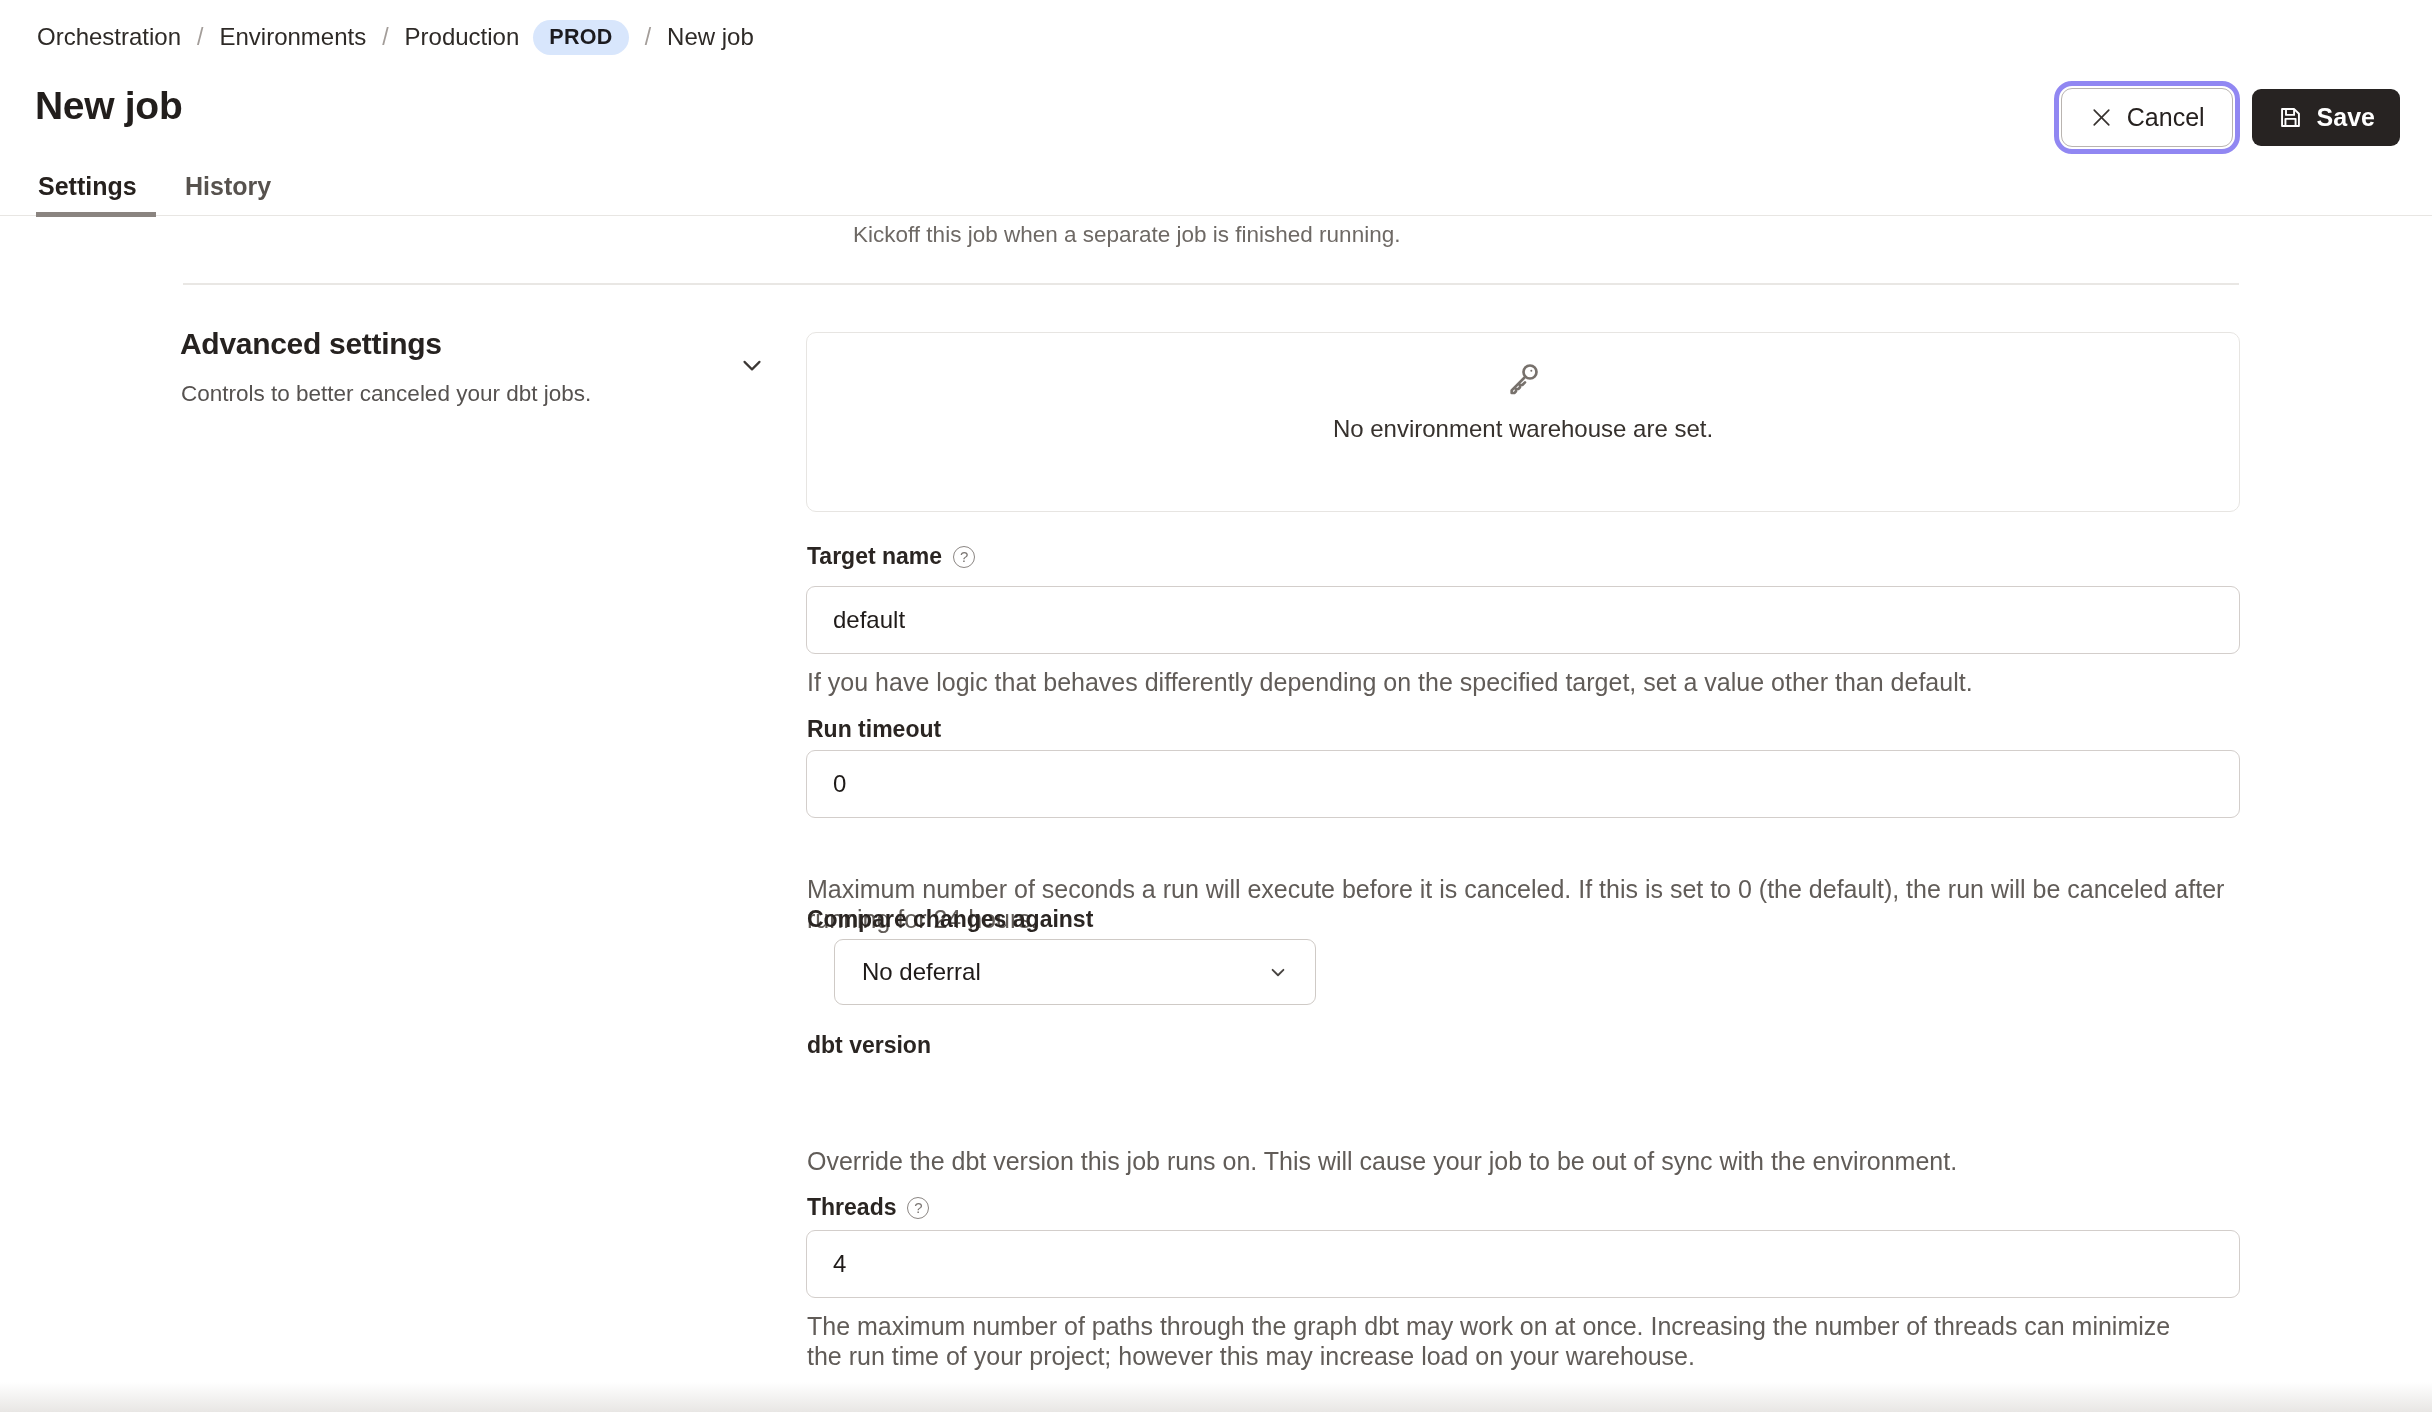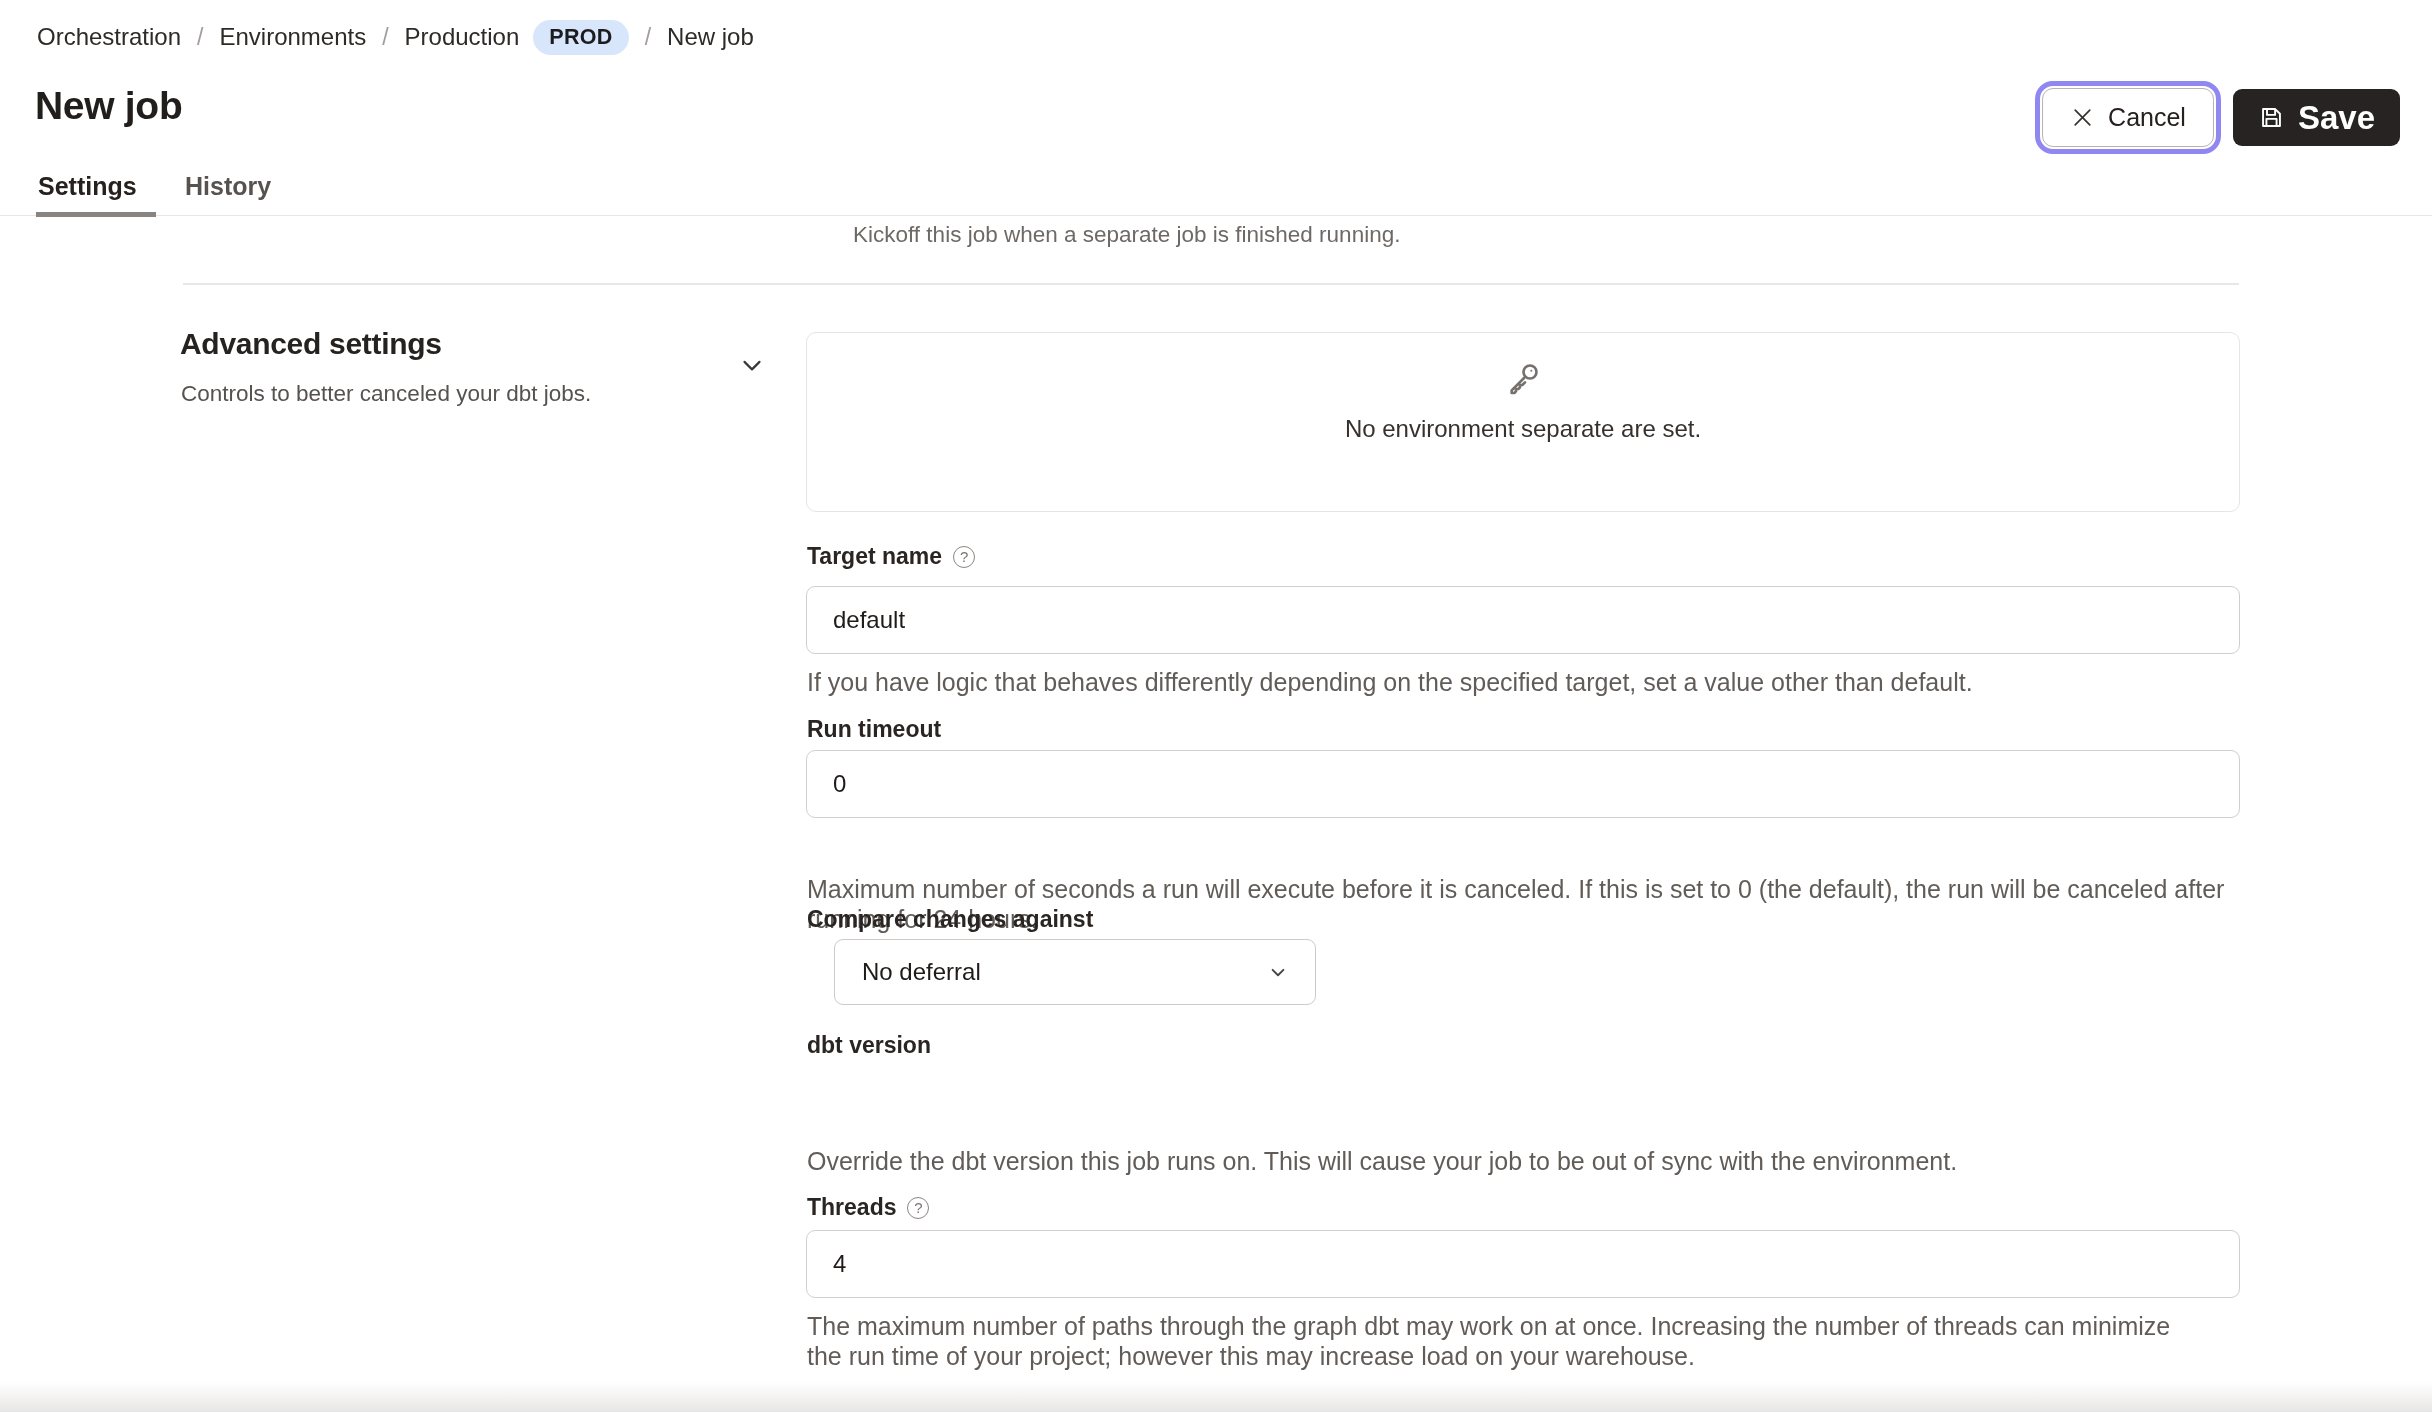--- a/index.html
+++ b/index.html
@@ -11,21 +11,21 @@
   .breadcrumb { position:absolute; left:37px; top:16px; height:42px; display:flex; align-items:center; gap:16px; font-size:24px; color:#2e2a27; }
   .crumb { cursor:pointer; white-space:nowrap; }
   .crumb-sep { color:#a39d99; font-size:23px; }
   .crumb-badge { background:#d8e6fc; color:#1c1b1f; font-weight:700; font-size:21.5px; padding:5px 16px; border-radius:20px; letter-spacing:.3px; margin-left:-2px; }
 
   
   .page-title { position:absolute; left:35px; top:84px; font-size:39px; font-weight:700; color:#221e1c; letter-spacing:-.3px; }
   .actions { position:absolute; top:88px; right:32px; display:flex; align-items:center; gap:19px; }
   .btn { display:flex; align-items:center; cursor:pointer; white-space:nowrap; }
   .btn-cancel { height:59px; padding:0 27px; gap:13px; background:#fff; border:1px solid #b9b4b0; border-radius:11px; font-size:25px; color:#26211f; outline:5px solid #9187f2; outline-offset:2px; }
-  .btn-save { height:57px; padding:0 25px; gap:13px; background:#272322; color:#fff; border:none; border-radius:9px; font-size:33px; font-weight:700; }
+  .btn-save { height:57px; padding:0 25px; gap:13px; background:#272322; color:#fff; border:none; border-radius:9px; font-size:25px; font-weight:700; }
 
   
   .tabbar { position:absolute; left:0; top:168px; width:2432px; height:48px; border-bottom:1px solid #e8e6e3; }
   .tab { position:absolute; top:4px; font-size:25px; cursor:pointer; }
   .tab-active { left:38px; color:#26211e; font-weight:700; }
   .tab-inactive { left:185px; color:#57524e; font-weight:700; }
   .tab-indicator { position:absolute; left:36px; top:212px; width:120px; height:5px; background:#8a8480; z-index:2; }
 
   
   .kickoff-text { position:absolute; left:853px; top:222px; font-size:22.5px; color:#6e6965; }
@@ -121,21 +121,21 @@
   <svg class="adv-chevron" viewBox="0 0 24 24" fill="none" stroke="#3b3734" stroke-width="1.7" stroke-linecap="round" stroke-linejoin="round">
     <polyline points="6 9.5 12 15.5 18 9.5"></polyline>
   </svg>
 
   <div class="env-box">
     <svg class="env-key" viewBox="0 0 24 24" fill="none" stroke="#77716c" stroke-width="1.6" stroke-linecap="round" stroke-linejoin="round">
       <circle cx="16.2" cy="7.8" r="3.9"></circle>
       <circle cx="17" cy="7" r="0.6" fill="#77716c" stroke="none"></circle>
       <path d="M13.4 10.6 L5.2 18.8 v1.6 h1.6 l1-1 v-1.4 h1.4 l1-1 v-1.4 h1.4 l1.6-1.6"></path>
     </svg>
-    <div class="env-line1">No environment separate are set.</div>
+    <div class="env-line1">No environment warehouse are set.</div>
   </div>
 
   <div class="field-label y-target-label">
     <span>Target name</span>
     <span class="help-icon">?</span>
   </div>
   <input class="text-input y-target-input" type="text" value="default" style="">
   <div class="help-text y-target-help">If you have logic that behaves differently depending on the specified target, set a value other than default.</div>
 
   <div class="field-label y-timeout-label">

